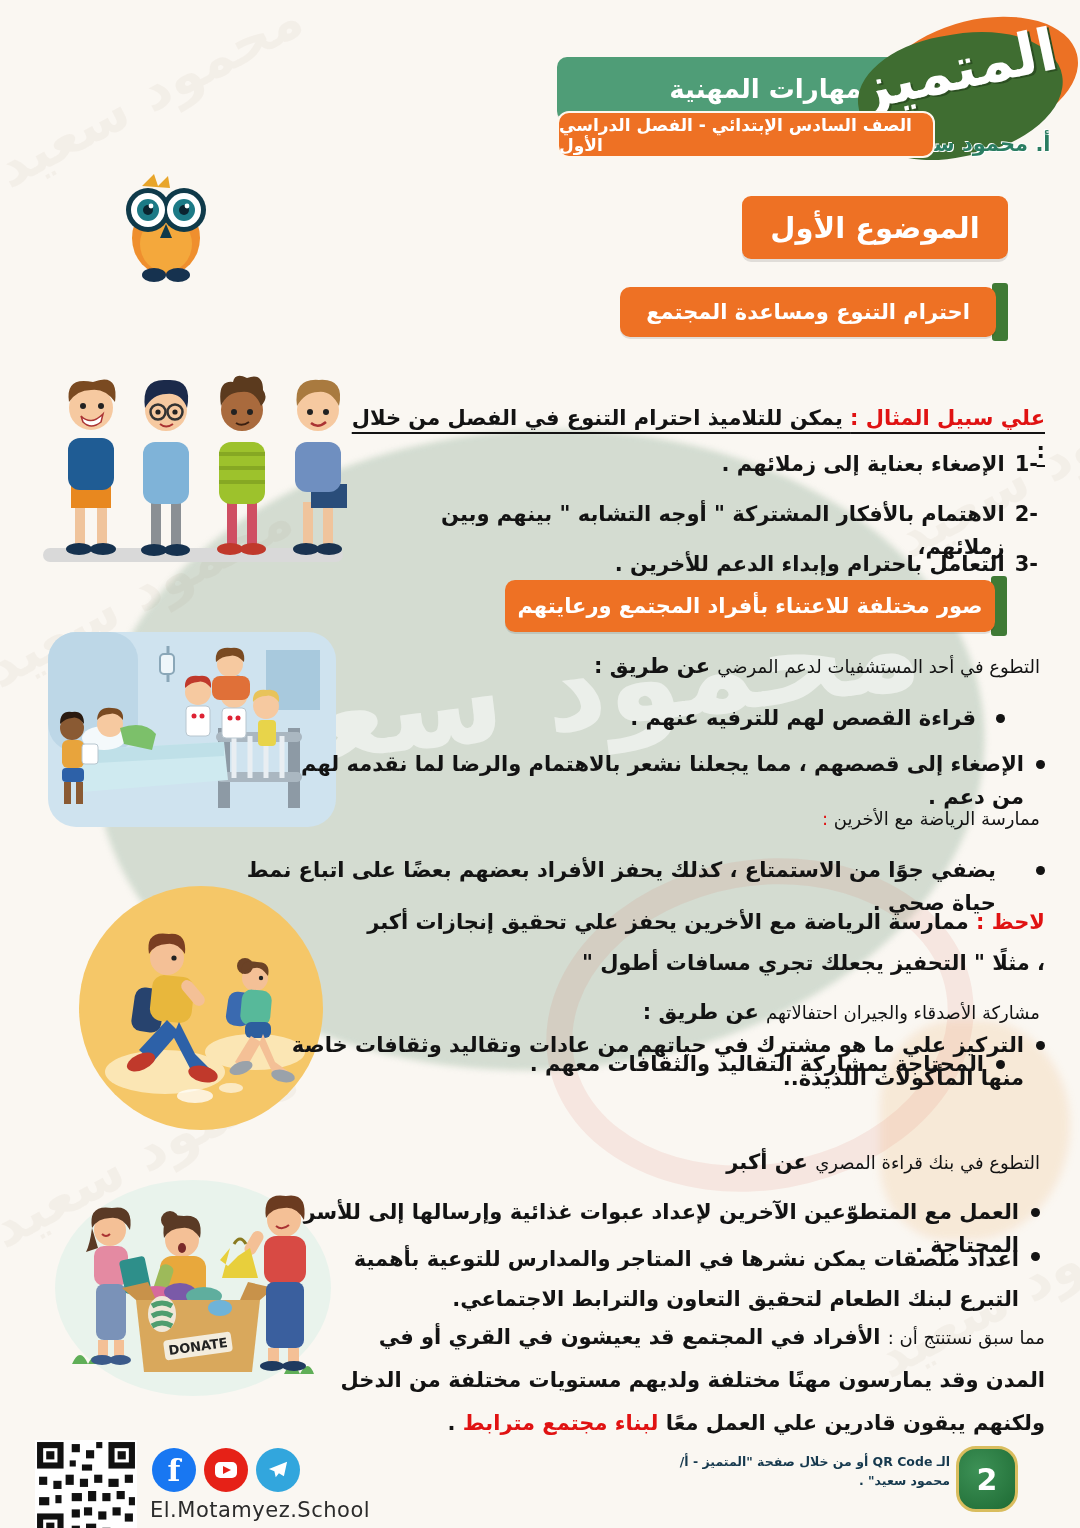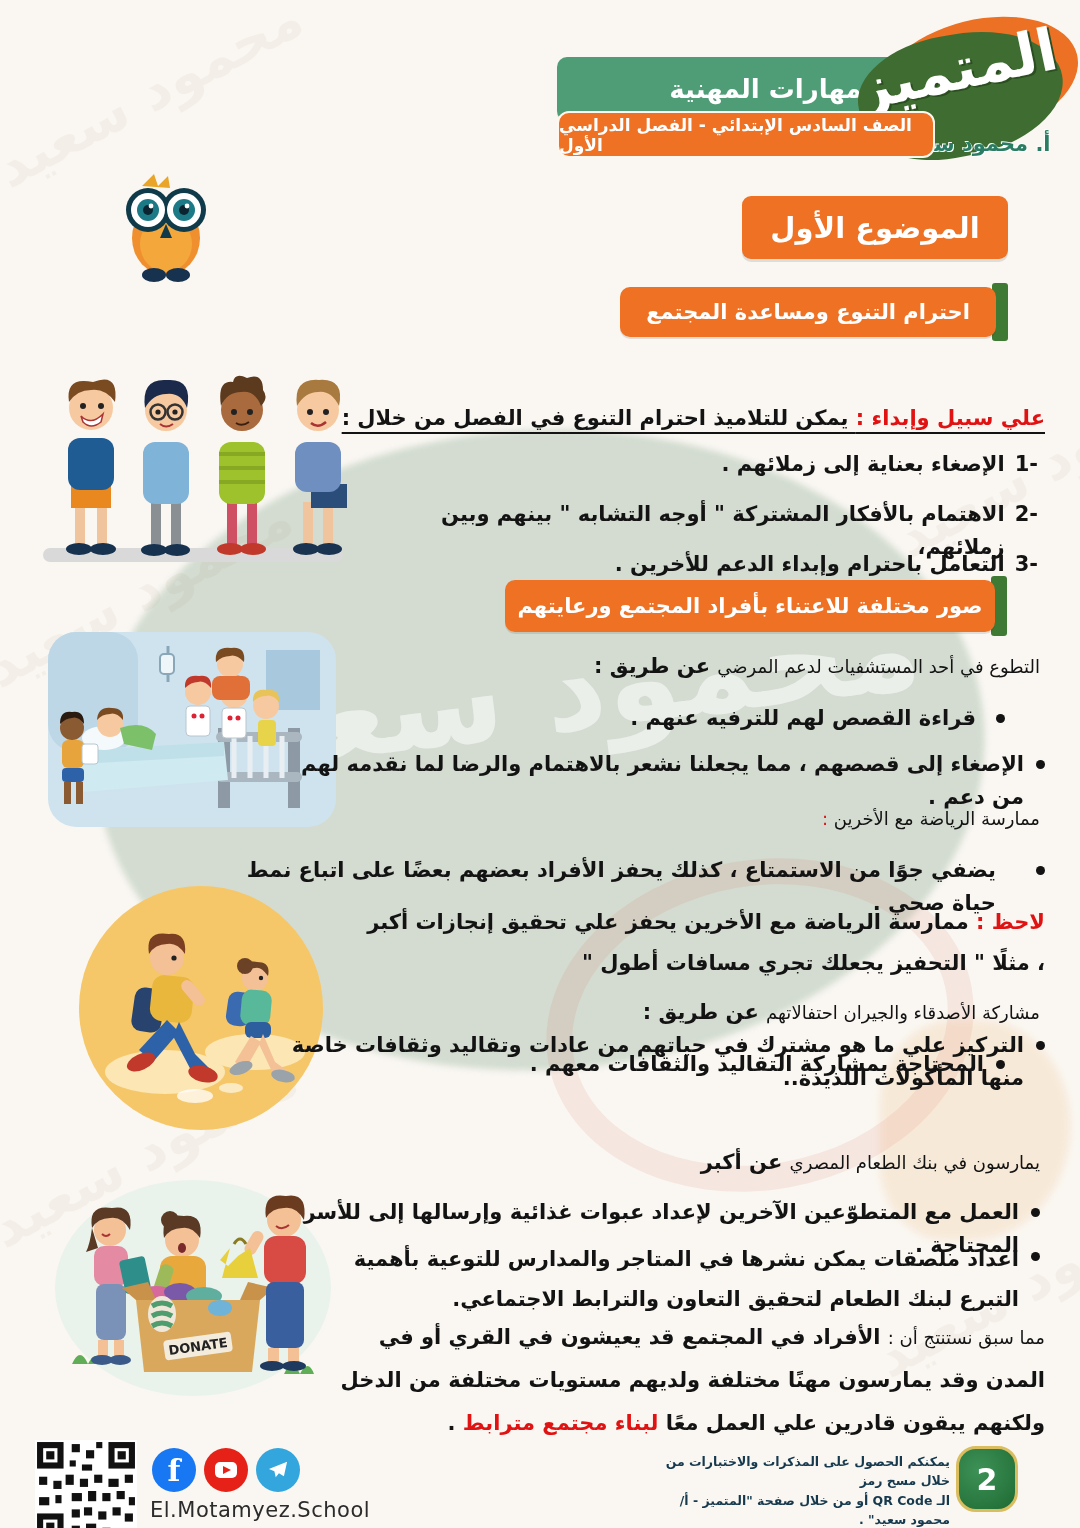--- a/index.html
+++ b/index.html
@@ -185,21 +185,21 @@
     <ellipse cx="50" cy="103" rx="12" ry="7" fill="#16324f"></ellipse>
     <ellipse cx="74" cy="103" rx="12" ry="7" fill="#16324f"></ellipse>
   </svg>
 
   <div class="banner-strip" style="left:992px; top:283px; height:58px;"></div>
   <div class="banner" style="left:620px; top:287px; width:376px; height:50px;">
     <span>احترام التنوع ومساعدة المجتمع</span>
   </div>
 
   <div class="txt ar underline" style="right:35px; top:402px; width:705px;">
-    <span class="red">علي سبيل وإبداء :</span><span> يمكن للتلاميذ احترام التنوع في الفصل من خلال :</span>
+    <span class="red">علي سبيل المثال :</span><span> يمكن للتلاميذ احترام التنوع في الفصل من خلال :</span>
   </div>
 
   <div class="txt ar list-row" style="right:42px; top:448px; width:620px;">
     <span class="num">1-</span>
     <span>الإصغاء بعناية إلى زملائهم .</span>
   </div>
   <div class="txt ar list-row" style="right:42px; top:498px; width:660px;">
     <span class="num">2-</span>
     <span>الاهتمام بالأفكار المشتركة " أوجه التشابه " بينهم وبين زملائهم،</span>
   </div>
@@ -376,21 +376,21 @@
   <div class="txt ar bullet-row" style="right:75px; top:1048px; width:640px;">
     <span class="dot"></span>
     <span>المحتاجة بمشاركة التقاليد والثقافات معهم .</span>
   </div>
   <div class="txt ar bullet-row" style="right:35px; top:1029px; width:775px;">
     <span class="dot"></span>
     <span>التركيز علي ما هو مشترك في حياتهم من عادات وتقاليد وثقافات خاصة منها المأكولات اللذيذة..</span>
   </div>
 
   <div class="txt ar" style="right:40px; top:1146px; width:700px;">
-    <span class="bold-xl">يمارسون في بنك الطعام المصري</span><span> عن أكبر</span>
+    <span class="bold-xl">التطوع في بنك قراءة المصري</span><span> عن أكبر</span>
   </div>
   <div class="txt ar bullet-row" style="right:40px; top:1196px; width:790px;">
     <span class="dot"></span>
     <span>العمل  مع المتطوّعين الآخرين لإعداد عبوات غذائية وإرسالها إلى للأسر المحتاجة .</span>
   </div>
   <div class="txt ar bullet-row" style="right:40px; top:1240px; width:710px; line-height:1.9;">
     <span class="dot"></span>
     <span>اعداد ملصقات يمكن نشرها في المتاجر والمدارس للتوعية بأهمية التبرع لبنك الطعام  لتحقيق التعاون والترابط الاجتماعي.</span>
   </div>
 
@@ -502,21 +502,20 @@
     </div>
     <div class="circle-ic tg">
       <svg width="22" height="20" viewBox="0 0 24 22">
           <path d="M22 2 L2 10 L8 12.5 L9.5 19 L13 14.5 L18.5 18 Z" fill="#fff"></path>
         </svg>
     </div>
   </div>
   <div class="handle">El.Motamyez.School</div>
 
   <div class="footer-note ar">
-    <div>يمكنكم الحصول على المذكرات والاختبارات من خلال مسح رمز</div>
     <div>الـ QR Code أو من خلال صفحة "المتميز - أ/ محمود سعيد" .</div>
 
   </div>
 
   <div class="page-badge">
     <span>2</span>
   </div>
 
 </div>
 

